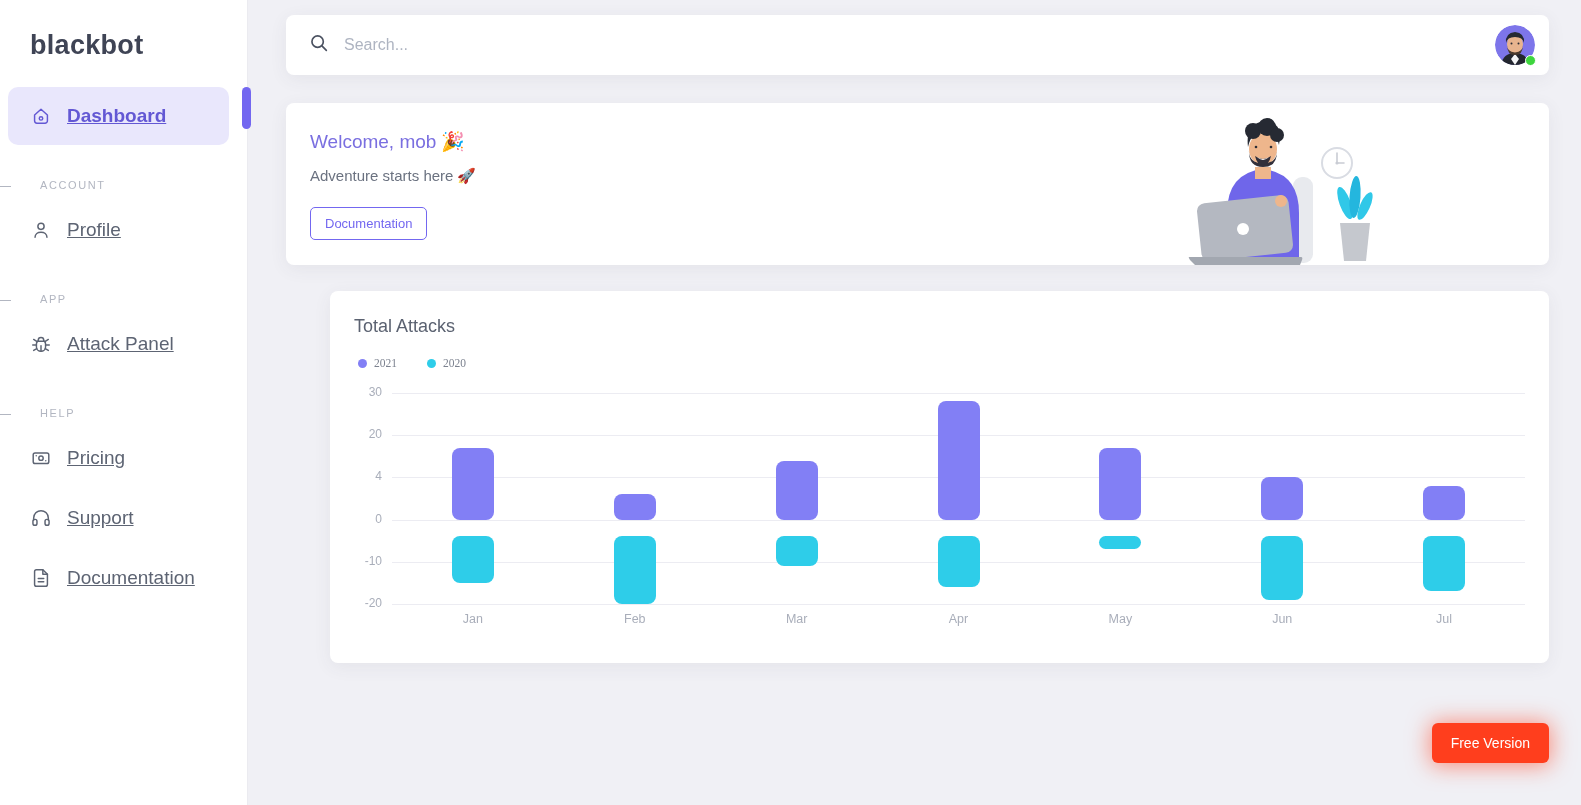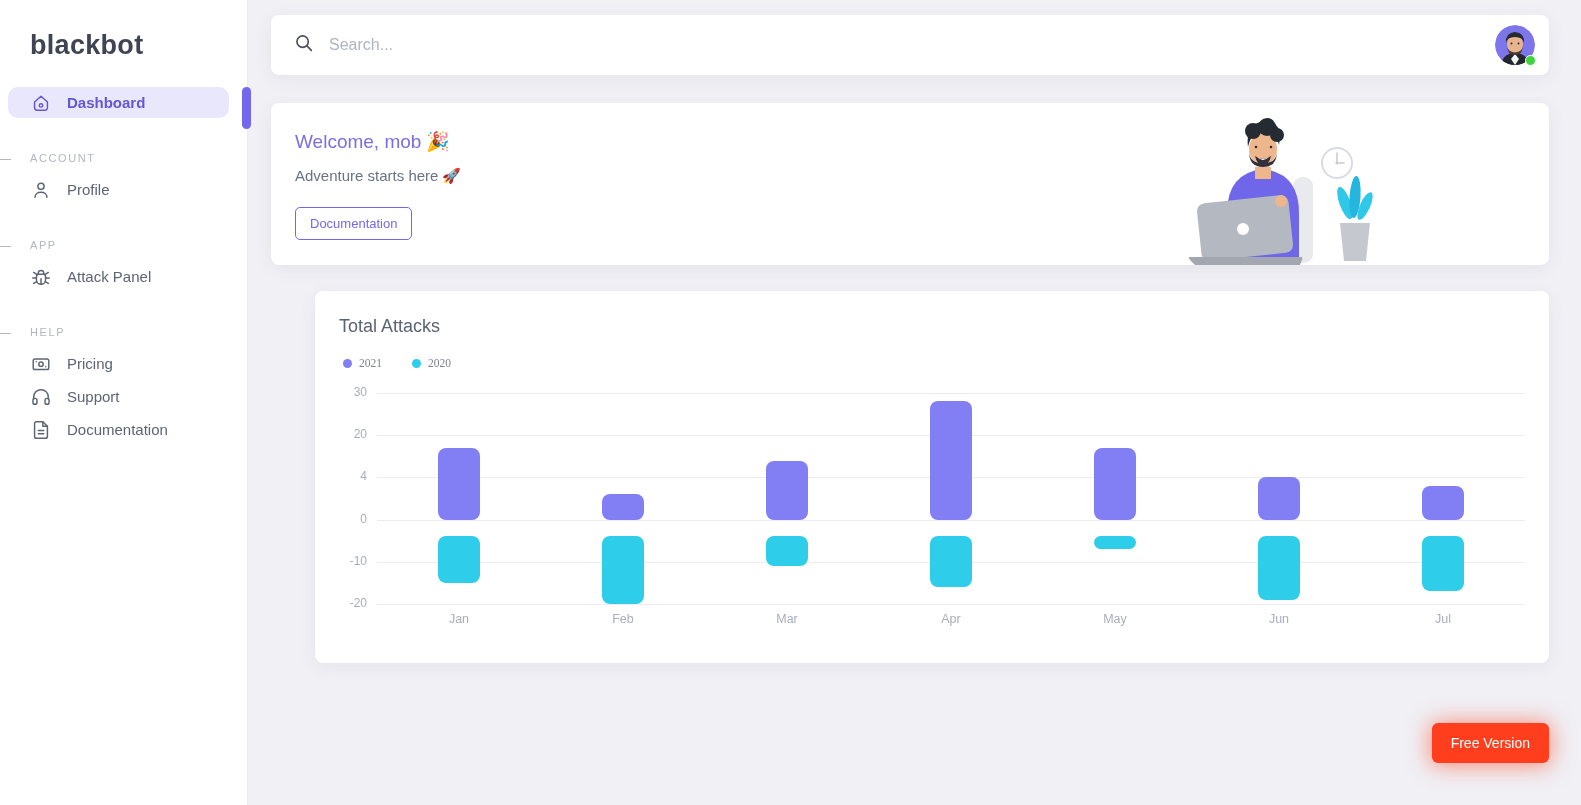--- a/index.html
+++ b/index.html
@@ -7,37 +7,37 @@
     font-family:"Liberation Sans","DejaVu Sans",sans-serif;
     background:#f0f0f5; color:#5e6370; }
 
   
   .sidebar { position:fixed; left:0; top:0; width:248px; height:805px;
     background:#fff; border-right:1px solid #ebebf0; z-index:5; }
   .logo { font-size:27px; font-weight:800; color:#3f4455; letter-spacing:.3px;
     padding:30px 0 0 30px; }
   .nav { margin-top:26px; }
   .nav-item { position:relative; display:flex; align-items:center; gap:15px;
-    height:31px; margin:2px 16px 2px 8px; padding-left:22px; border-radius:10px;
-    font-size:15px; color:#5d6473; cursor:pointer; }
+    height:58px; margin:2px 16px 2px 8px; padding-left:22px; border-radius:10px;
+    font-size:19px; color:#5d6473; cursor:pointer;text-decoration:underline; }
   .nav-item .nv-icon { width:22px; height:22px; display:flex; align-items:center; }
   .nav-item.active { background:#e9e7fc; color:#6358d4; font-weight:700;
     margin-right:18px; }
   .nav-item.active svg { stroke:#6358d4; }
   .active-bar { position:absolute; right:-22px; top:0; width:9px; height:42px;
     border-radius:5px; background:#7367f0; }
-  .nav-section { position:relative; margin:34px 0 10px 0; padding-left:30px;
+  .nav-section { position:relative; margin:34px 0 10px 0; padding-left:40px;
     font-size:11px; letter-spacing:1.6px; color:#b2b6c1; }
   .nav-section .dash { position:absolute; left:0; top:7px; width:11px; height:1px;
     background:#b2b6c1; }
   svg.ic { fill:none; stroke:#5d6473; stroke-width:1.6; stroke-linecap:round;
     stroke-linejoin:round; }
 
   
-  .main { margin-left:248px; padding:15px 32px 0 23px; }
+  .main { margin-left:248px; padding:15px 32px 0 38px; }
   .card { background:#fff; border-radius:8px;
     box-shadow:0 4px 18px rgba(75,70,92,.07); }
 
   .searchbar { height:60px; display:flex; align-items:center; padding:0 14px 0 22px; }
   .searchbar input { flex:1; border:none; outline:none; margin-left:14px;
     font-size:16px; color:#5e6370; background:transparent;
     font-family:"Liberation Sans","DejaVu Sans",sans-serif; }
   .searchbar input::placeholder { color:#aeb4c1; }
   .avatar { position:relative; width:40px; height:40px; border-radius:50%;
     cursor:pointer; flex:0 0 auto; }

